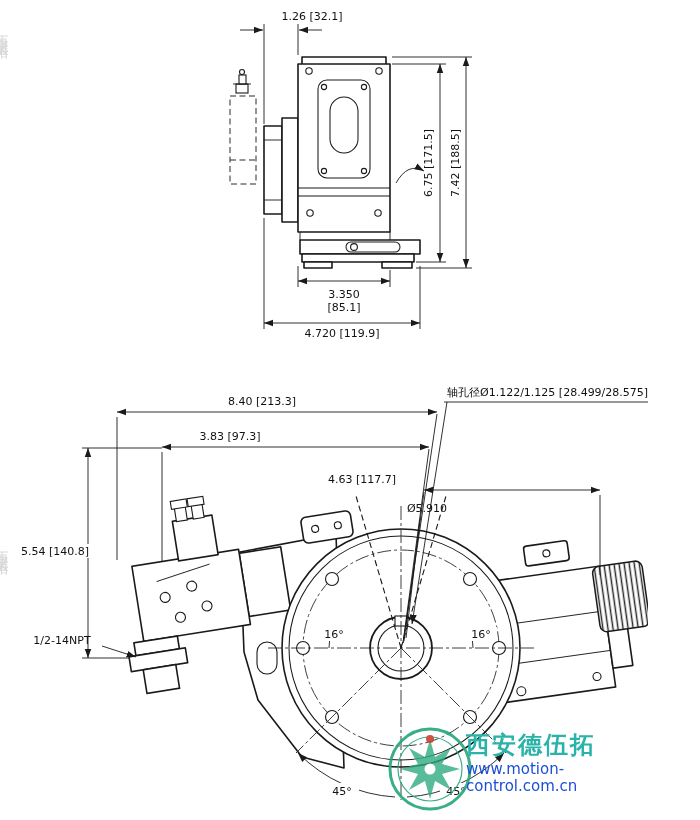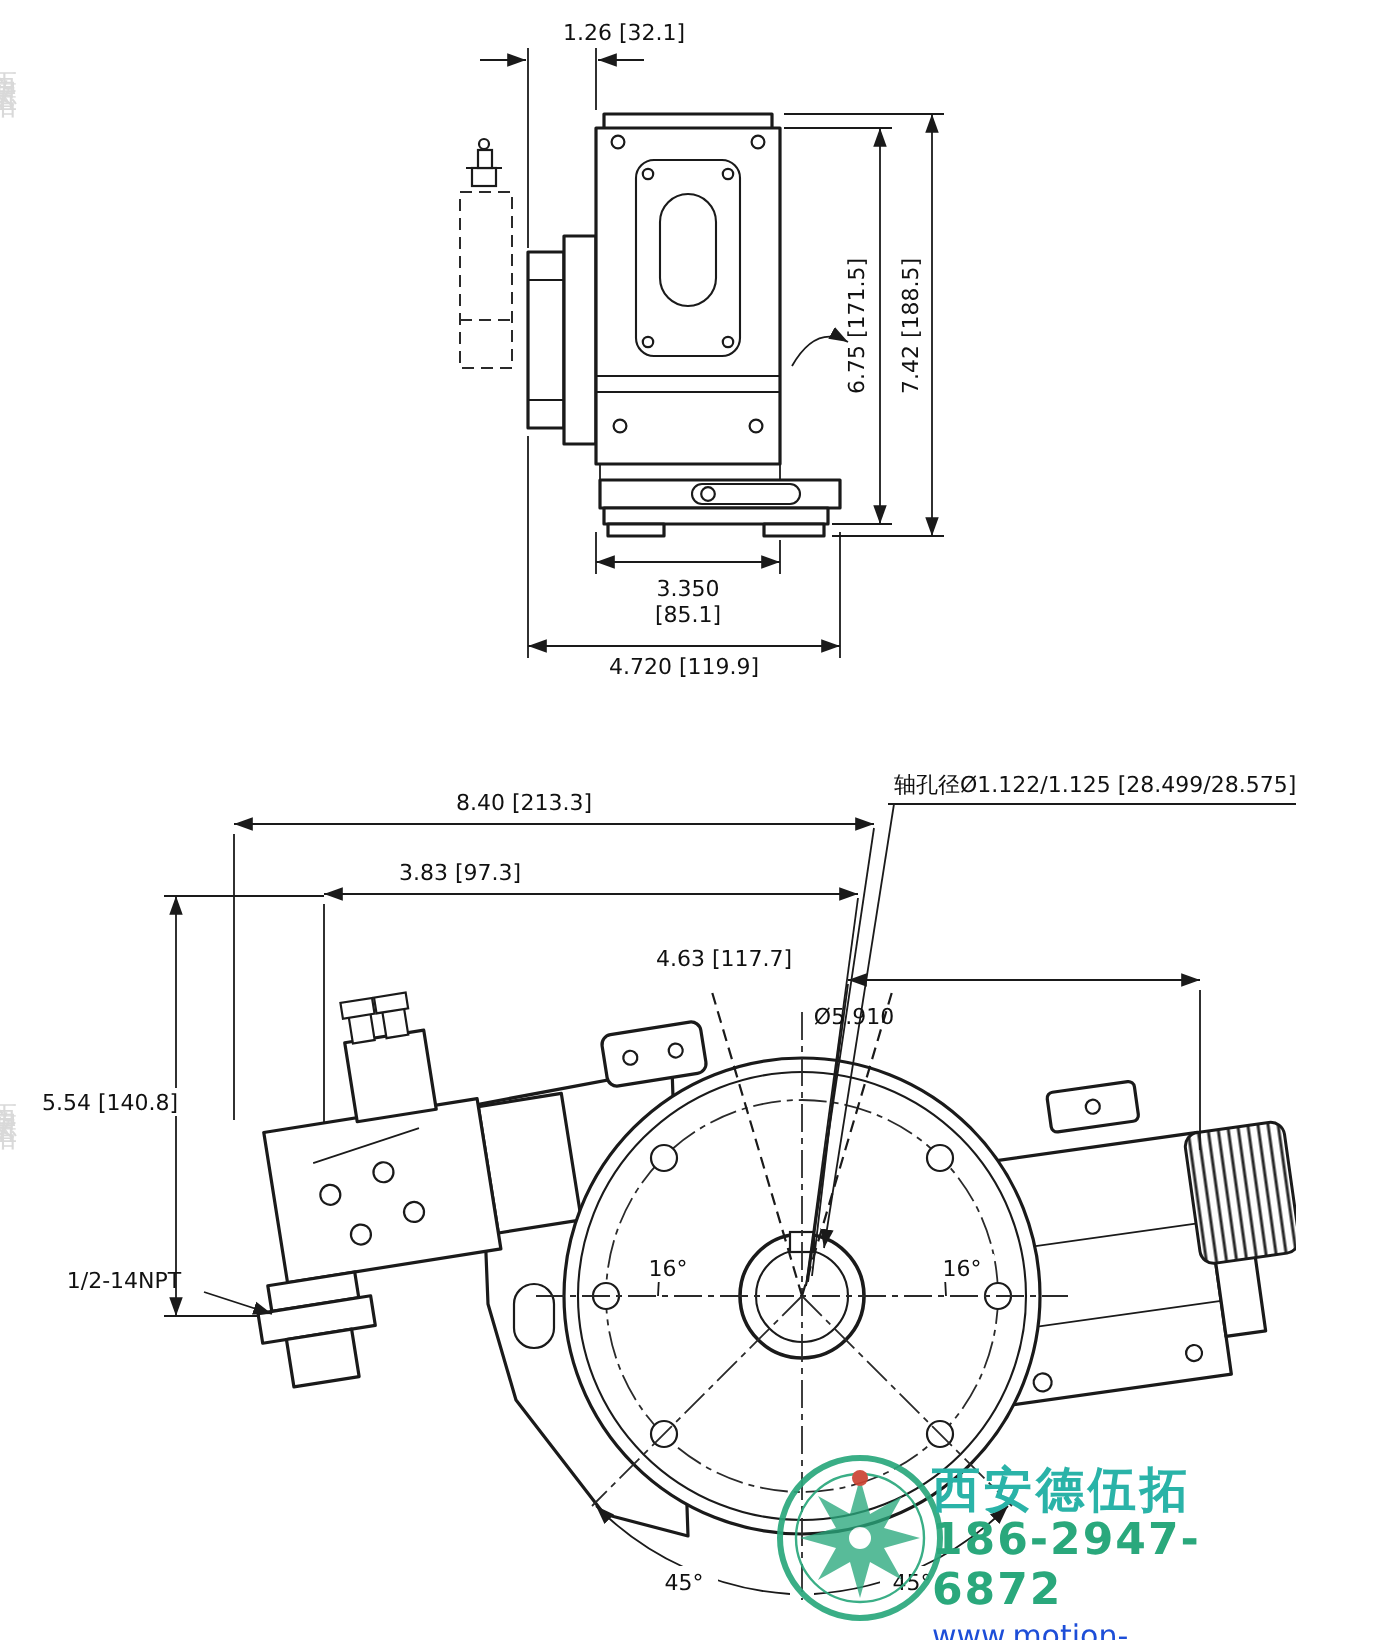--- a/index.html
+++ b/index.html
@@ -224,20 +224,19 @@
     <circle cx="430" cy="769" r="40" fill="none" stroke="#2aa87c" stroke-width="3"></circle>
     <circle cx="430" cy="769" r="32" fill="none" stroke="#2aa87c" stroke-width="1.2"></circle>
     <polygon fill="#2aa87c" opacity="0.85" points="430,739 435,757 451,748 442,764 460,769 442,774 451,790 435,781 430,799 425,781 409,790 418,774 400,769 418,764 409,748 425,757"></polygon>
     <circle cx="430" cy="769" r="5.5" fill="#ffffff"></circle>
     <circle cx="430" cy="739" r="4" fill="#cc4433"></circle>
   </g>
 </svg>
 
 <div class="wmbox">
   <div class="wm-company">西安德伍拓</div>
-  <div class="wm-phone">186-2947-6872</div>
   <div class="wm-site">www.motion-control.com.cn</div>
 </div>
 
 <div class="edge-wm" style="top:24px;">西安德伍拓</div>
 <div class="edge-wm" style="top:540px;">西安德伍拓</div>
 
 </div>
 
 </body></html>

